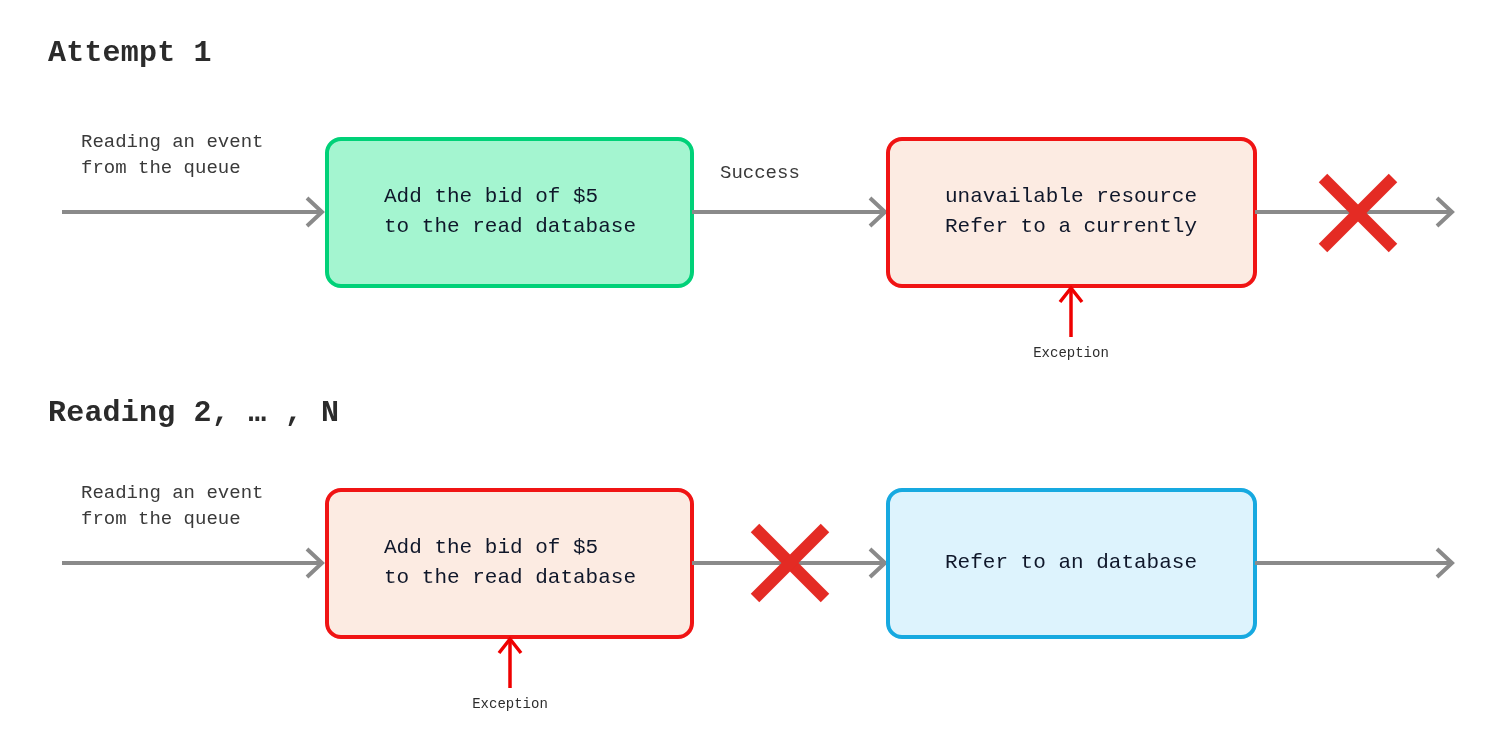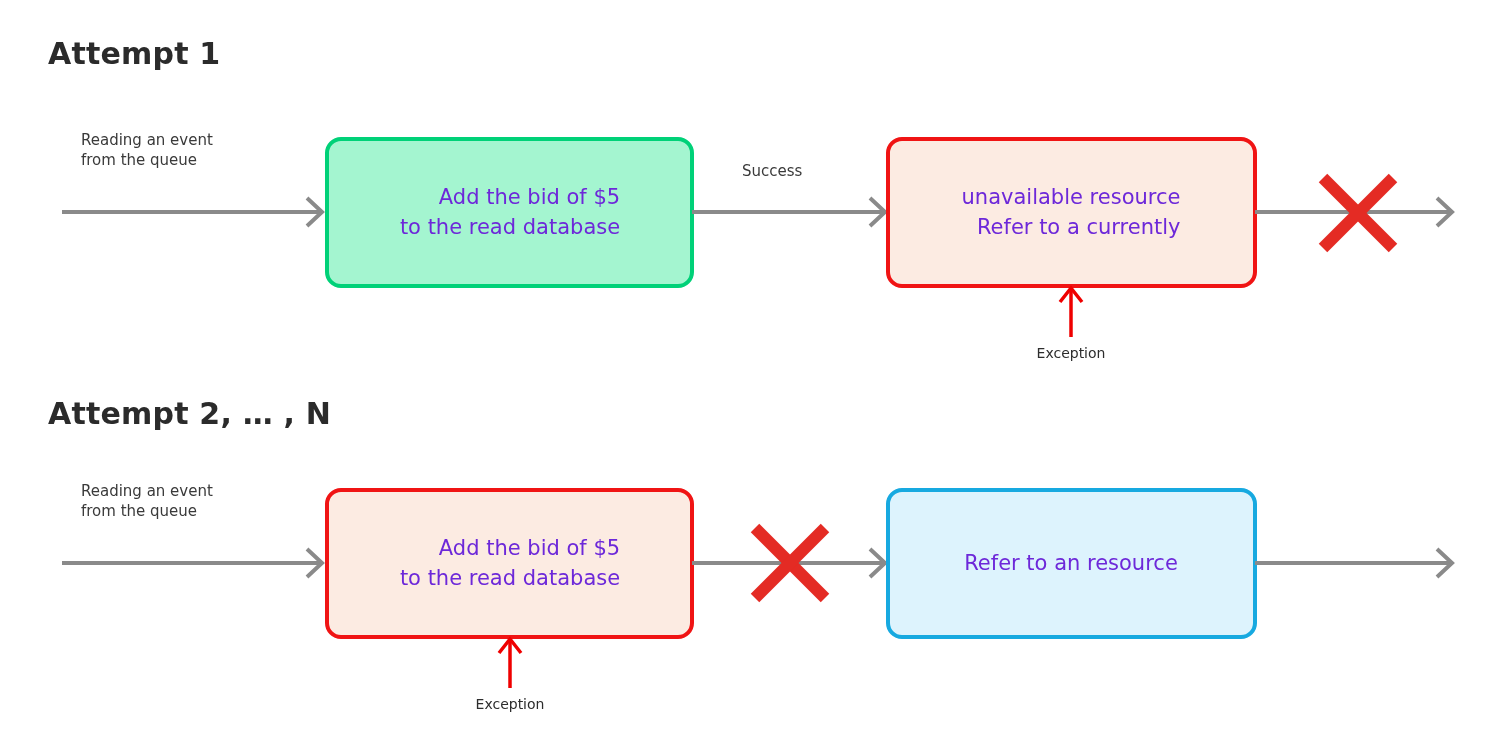--- a/index.html
+++ b/index.html
@@ -11,49 +11,50 @@
     width: 1500px;
     height: 750px;
     font-family: "DejaVu Sans", "Liberation Sans", sans-serif;
     overflow: hidden;
     position: relative;
   }
   #diagram-root {
     position: relative;
     width: 1500px;
     height: 710px;
+    font-family: Liberation Mono, monospace;
   }
   svg.layer {
     position: absolute;
     top: 0;
     left: 0;
     width: 1500px;
     height: 750px;
   }
   .section-title {
     position: absolute;
     font-size: 30px;
     font-weight: bold;
     color: #2b2b2b;
     letter-spacing: 0.2px;
     white-space: nowrap;
   }
   .edge-label {
     position: absolute;
-    font-size: 15px;
+    font-size: 19px;
     color: #3a3a3a;
     line-height: 1.35;
     white-space: nowrap;
   }
   .box-label {
     position: absolute;
     font-size: 21px;
-    color: #6d28d9;
+    color: #0f172a;
     line-height: 1.45;
-    text-align: right;
+    text-align: left;
     white-space: nowrap;
     transform: translate(-50%, -50%);
   }
   .exception-label {
     position: absolute;
     font-size: 14px;
     color: #2d2d2d;
     white-space: nowrap;
     transform: translateX(-50%);
   }
@@ -138,40 +139,40 @@
   <div class="edge-label" style="left:81px; top:130px;">
     <div>Reading an event</div>
     <div>from the queue</div>
   </div>
 
   <div class="box-label" style="left:510px; top:212px;">
     <div>Add the bid of $5</div>
     <div>to the read database</div>
   </div>
 
-  <div class="edge-label" style="left:742px; top:161px;">Success</div>
+  <div class="edge-label" style="left:720px; top:161px;">Success</div>
 
   <div class="box-label" style="left:1071px; top:212px;">
     <div>unavailable resource</div>
     <div>Refer to a currently</div>
   </div>
 
   <div class="exception-label" style="left:1071px; top:345px;">Exception</div>
 
-  <div class="section-title" style="left:48px; top:396px;">Attempt 2, … , N</div>
+  <div class="section-title" style="left:48px; top:396px;">Reading 2, … , N</div>
 
   <div class="edge-label" style="left:81px; top:481px;">
     <div>Reading an event</div>
     <div>from the queue</div>
   </div>
 
   <div class="box-label" style="left:510px; top:563px;">
     <div>Add the bid of $5</div>
     <div>to the read database</div>
   </div>
 
   <div class="box-label" style="left:1071px; top:563px;">
-    <div>Refer to an resource</div>
+    <div>Refer to an database</div>
   </div>
 
   <div class="exception-label" style="left:510px; top:696px;">Exception</div>
 
 </div>
 
 </body></html>

